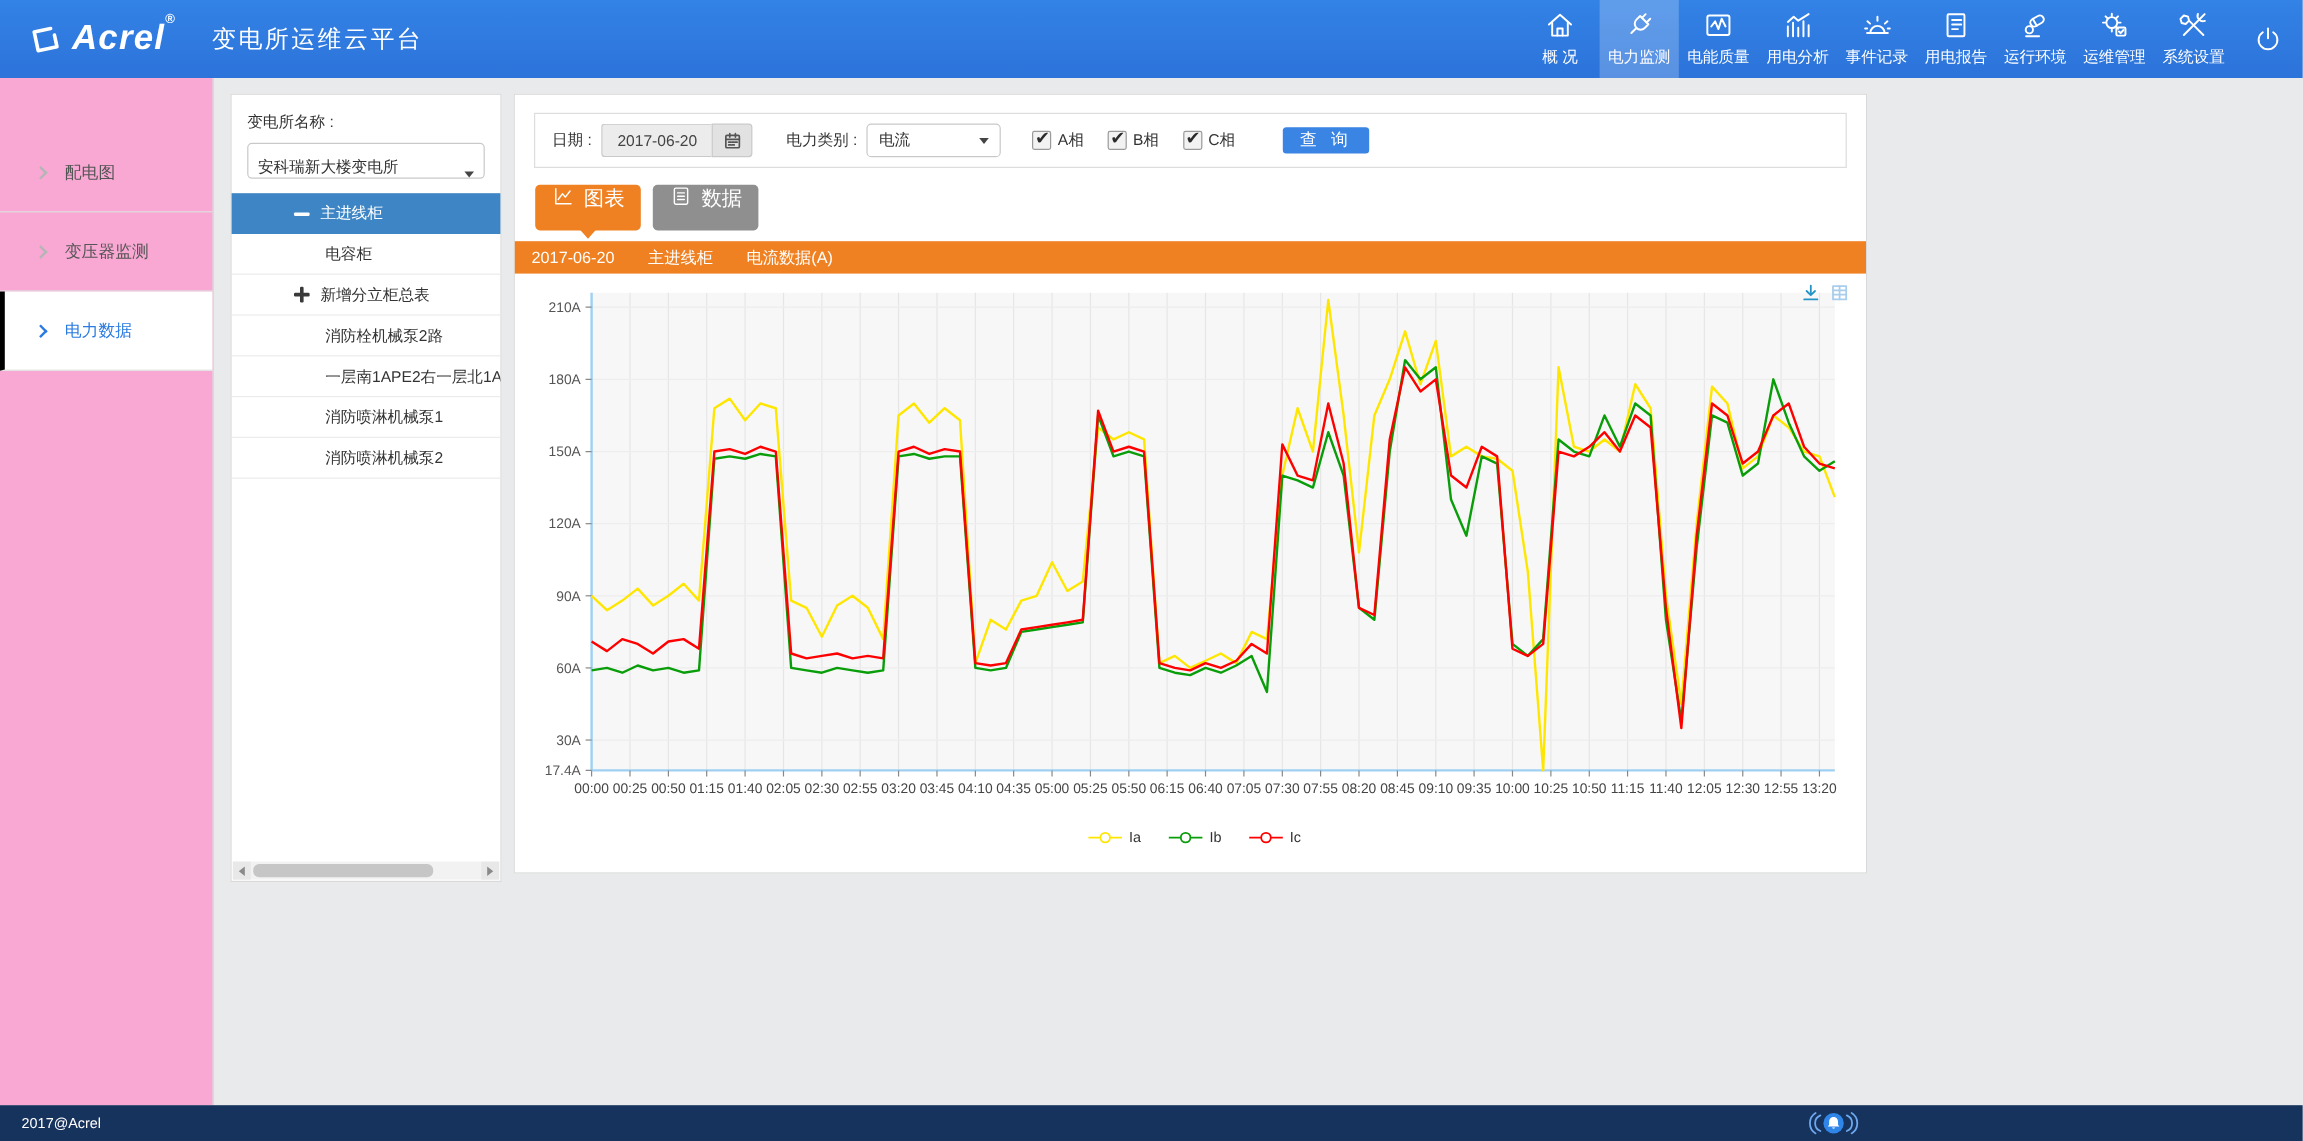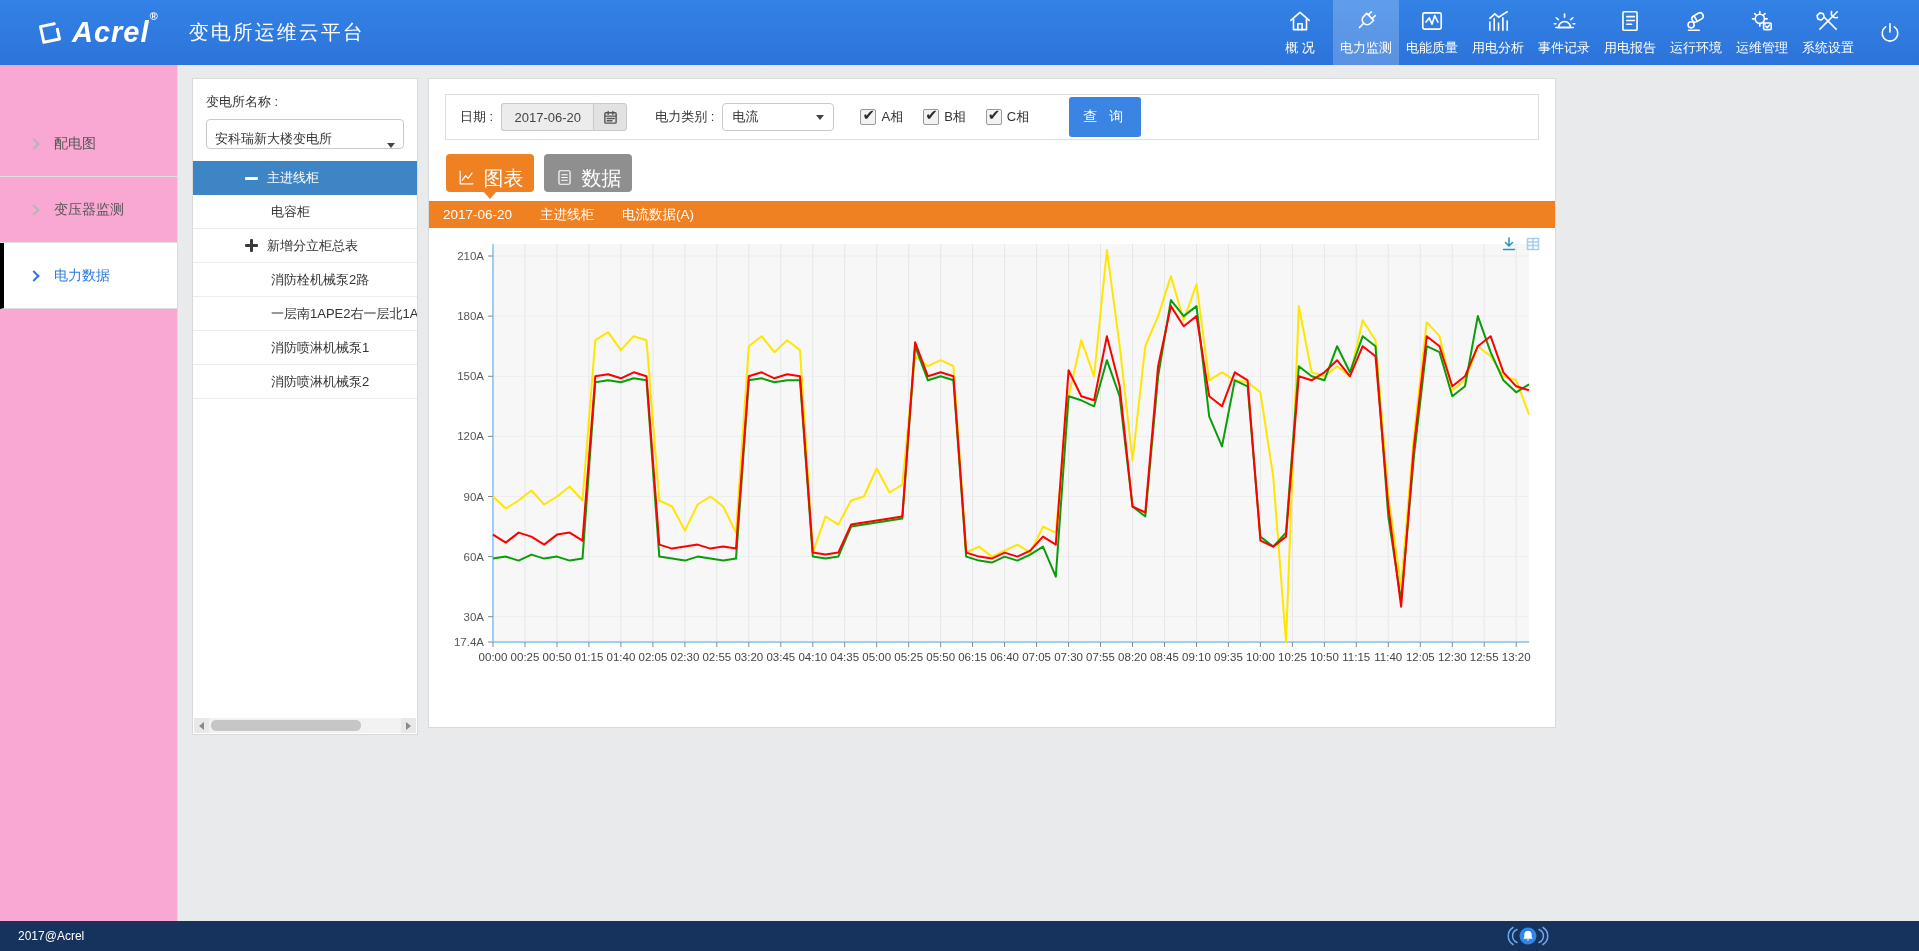--- a/index.html
+++ b/index.html
@@ -2,21 +2,21 @@
 <html><head>
 <meta charset="utf-8">
 <style>
   * { margin:0; padding:0; box-sizing:border-box; }
   html,body { width:1919px; height:951px; overflow:hidden;
     font-family:"Liberation Sans","DejaVu Sans",sans-serif; background:#e9eaec; }
 
   
   .header { height:65px; background:linear-gradient(180deg,#3382e6,#2c73da);
     display:flex; align-items:stretch; color:#fff; }
-  .brand { display:flex; align-items:center; padding-left:34px; gap:8px; }
+  .brand { display:flex; align-items:center; padding-left:22px; gap:8px; }
   .logo-glyph svg { width:30px; height:30px; display:block; }
   .logo-text { font-size:29px; font-weight:bold; font-style:italic; letter-spacing:1px; }
   .logo-reg { font-size:11px; vertical-align:top; position:relative; top:-6px; }
   .app-title { font-size:20px; margin-left:22px; letter-spacing:2px; }
   .top-nav { margin-left:auto; display:flex; align-items:stretch; }
   .nav-item { width:66px; display:flex; flex-direction:column; align-items:center;
     justify-content:center; gap:5px; cursor:pointer; }
   .nav-item.active { background:rgba(255,255,255,.22); }
   .nav-item .nav-icon svg { width:26px; height:26px; display:block; }
   .nav-item .nav-label { font-size:13px; white-space:nowrap; }
@@ -83,27 +83,27 @@
   .cat-select { width:112px; height:28px; border:1px solid #c9c9c9; border-radius:4px; background:#fff;
     display:flex; align-items:center; padding:0 9px; cursor:pointer;text-align:center; }
   .cat-select .caret { margin-left:auto; width:0; height:0; border-left:4px solid transparent;
     border-right:4px solid transparent; border-top:5px solid #444; }
   .phase-group { display:flex; align-items:center; margin-left:26px; gap:20px; }
   .phase { display:flex; align-items:center; gap:5px; cursor:pointer; }
   .checkbox { width:16px; height:16px; border:1px solid #9a9a9a; border-radius:2px; background:#f2f2f2;
     position:relative; }
   .checkbox.checked::after { content:"\2714"; position:absolute; left:1px; top:-4px; font-size:15px;
     font-weight:bold; color:#2b2b2b; }
-  .query-btn { margin-left:40px; width:72px; height:40px; background:#3a84e4; color:#fff;
+  .query-btn { margin-left:40px; width:72px; height:22px; background:#3a84e4; color:#fff;
     border:none; border-radius:3px; font-size:14px; letter-spacing:4px; cursor:pointer;
     font-family:inherit; }
 
   .tabs-row { margin:14px 0 0 17px; display:flex; gap:10px; }
-  .tab { height:38px; width:88px; border-radius:4px; display:flex; align-items:flex-end; justify-content:center;
-    gap:8px; color:#fff; font-size:20px; cursor:pointer; position:relative; }
+  .tab { height:38px; width:88px; border-radius:4px; display:flex; align-items:flex-start; justify-content:center;
+    gap:8px; color:#fff; font-size:17px; cursor:pointer; position:relative; }
   .tab svg { width:19px; height:19px; }
   .tab.chart-tab { background:#ef8122; }
   .tab.data-tab { background:#8f8f8f; }
   .tab.active::after { content:""; position:absolute; bottom:-7px; left:50%; margin-left:-7px;
     border-left:7px solid transparent; border-right:7px solid transparent; border-top:8px solid #ef8122; }
 
   .chart-title-bar { margin-top:9px; height:27px; background:#ef8122; color:#fff; font-size:13.5px;
     display:flex; align-items:center; padding-left:14px; }
   .chart-title-bar span { margin-right:28px; }
 
@@ -491,20 +491,43 @@
               <line x1="1017.3" y1="410" x2="1017.3" y2="415" stroke="#888" stroke-width="1"></line>
               <text x="1017.3" y="429" text-anchor="middle" font-size="11.5" fill="#444">12:30</text>
               <line x1="1049.2" y1="410" x2="1049.2" y2="415" stroke="#888" stroke-width="1"></line>
               <text x="1049.2" y="429" text-anchor="middle" font-size="11.5" fill="#444">12:55</text>
               <line x1="1081.2" y1="410" x2="1081.2" y2="415" stroke="#888" stroke-width="1"></line>
               <text x="1081.2" y="429" text-anchor="middle" font-size="11.5" fill="#444">13:20</text>
               <polyline points="58.0,264.5 70.8,276.5 83.6,268.5 96.4,258.5 109.2,272.5 122.0,264.5 134.7,254.5 147.5,268.5 160.3,108.2 173.1,100.2 185.9,118.2 198.7,104.2 211.5,108.2 224.3,268.5 237.1,274.5 249.9,298.6 262.6,272.5 275.4,264.5 288.2,274.5 301.0,300.6 313.8,114.2 326.6,104.2 339.4,120.2 352.2,108.2 365.0,118.2 377.8,320.6 390.5,284.5 403.3,292.6 416.1,268.5 428.9,264.5 441.7,236.5 454.5,260.5 467.3,252.5 480.1,124.2 492.9,134.2 505.7,128.2 518.4,134.2 531.2,320.6 544.0,314.6 556.8,324.6 569.6,318.6 582.4,312.6 595.2,320.6 608.0,294.6 620.8,300.6 633.6,164.3 646.3,108.2 659.1,144.3 671.9,18.0 684.7,114.2 697.5,228.4 710.3,114.2 723.1,84.1 735.9,44.1 748.7,88.2 761.5,52.1 774.2,148.3 787.0,140.3 799.8,148.3 812.6,150.3 825.4,160.3 838.2,244.5 851.0,410.0 863.8,74.1 876.6,140.3 889.4,144.3 902.1,134.2 914.9,144.3 927.7,88.2 940.5,108.2 953.3,264.5 966.1,354.7 978.9,204.4 991.7,90.2 1004.5,104.2 1017.3,158.3 1030.0,148.3 1042.8,114.2 1055.6,124.2 1068.4,144.3 1081.2,148.3 1094.0,182.3" fill="none" stroke="#ffe600" stroke-width="2" stroke-linejoin="round"></polyline>
               <polyline points="58.0,326.6 70.8,324.6 83.6,328.6 96.4,322.6 109.2,326.6 122.0,324.6 134.7,328.6 147.5,326.6 160.3,150.3 173.1,148.3 185.9,150.3 198.7,146.3 211.5,148.3 224.3,324.6 237.1,326.6 249.9,328.6 262.6,324.6 275.4,326.6 288.2,328.6 301.0,326.6 313.8,148.3 326.6,146.3 339.4,150.3 352.2,148.3 365.0,148.3 377.8,324.6 390.5,326.6 403.3,324.6 416.1,294.6 428.9,292.6 441.7,290.6 454.5,288.6 467.3,286.6 480.1,114.2 492.9,148.3 505.7,144.3 518.4,148.3 531.2,324.6 544.0,328.6 556.8,330.6 569.6,324.6 582.4,328.6 595.2,322.6 608.0,314.6 620.8,344.7 633.6,164.3 646.3,168.3 659.1,174.3 671.9,128.2 684.7,164.3 697.5,274.5 710.3,284.5 723.1,144.3 735.9,68.1 748.7,84.1 761.5,74.1 774.2,184.3 787.0,214.4 799.8,148.3 812.6,154.3 825.4,304.6 838.2,314.6 851.0,300.6 863.8,134.2 876.6,144.3 889.4,148.3 902.1,114.2 914.9,140.3 927.7,104.2 940.5,114.2 953.3,284.5 966.1,368.7 978.9,224.4 991.7,114.2 1004.5,120.2 1017.3,164.3 1030.0,154.3 1042.8,84.1 1055.6,120.2 1068.4,148.3 1081.2,160.3 1094.0,152.3" fill="none" stroke="#0a9d0a" stroke-width="2" stroke-linejoin="round"></polyline>
               <polyline points="58.0,302.6 70.8,310.6 83.6,300.6 96.4,304.6 109.2,312.6 122.0,302.6 134.7,300.6 147.5,308.6 160.3,144.3 173.1,142.3 185.9,146.3 198.7,140.3 211.5,144.3 224.3,312.6 237.1,316.6 249.9,314.6 262.6,312.6 275.4,316.6 288.2,314.6 301.0,316.6 313.8,144.3 326.6,140.3 339.4,146.3 352.2,142.3 365.0,144.3 377.8,320.6 390.5,322.6 403.3,320.6 416.1,292.6 428.9,290.6 441.7,288.6 454.5,286.6 467.3,284.5 480.1,110.2 492.9,144.3 505.7,140.3 518.4,144.3 531.2,320.6 544.0,324.6 556.8,326.6 569.6,320.6 582.4,324.6 595.2,318.6 608.0,304.6 620.8,312.6 633.6,138.3 646.3,164.3 659.1,168.3 671.9,104.2 684.7,154.3 697.5,274.5 710.3,280.5 723.1,134.2 735.9,74.1 748.7,94.2 761.5,84.1 774.2,164.3 787.0,174.3 799.8,140.3 812.6,148.3 825.4,308.6 838.2,314.6 851.0,304.6 863.8,144.3 876.6,148.3 889.4,140.3 902.1,128.2 914.9,144.3 927.7,114.2 940.5,124.2 953.3,274.5 966.1,374.7 978.9,214.4 991.7,104.2 1004.5,114.2 1017.3,154.3 1030.0,144.3 1042.8,114.2 1055.6,104.2 1068.4,140.3 1081.2,154.3 1094.0,158.3" fill="none" stroke="#ff0000" stroke-width="2" stroke-linejoin="round"></polyline>
             </svg></div>
+        <div class="legend-row">
+            <span class="legend-item">
+              <svg width="30" height="12">
+                <line x1="1" y1="6" x2="29" y2="6" stroke="#ffe600" stroke-width="1.5"></line>
+                <circle cx="15" cy="6" r="4" fill="#fff" stroke="#ffe600" stroke-width="1.5"></circle>
+              </svg>
+              <span>Ia</span>
+            </span>
+            <span class="legend-item">
+              <svg width="30" height="12">
+                <line x1="1" y1="6" x2="29" y2="6" stroke="#0a9d0a" stroke-width="1.5"></line>
+                <circle cx="15" cy="6" r="4" fill="#fff" stroke="#0a9d0a" stroke-width="1.5"></circle>
+              </svg>
+              <span>Ib</span>
+            </span>
+            <span class="legend-item">
+              <svg width="30" height="12">
+                <line x1="1" y1="6" x2="29" y2="6" stroke="#ff0000" stroke-width="1.5"></line>
+                <circle cx="15" cy="6" r="4" fill="#fff" stroke="#ff0000" stroke-width="1.5"></circle>
+              </svg>
+              <span>Ic</span>
+            </span>
+          </div>
       </div>
     </div>
   </div>
 </div>
 
 <div class="footer">
   <span>2017@Acrel</span>
   <span class="footer-bell">
     <svg viewBox="0 0 44 24">
       <path class="ln" style="stroke:#6ea8ee" d="M7 3.5 a10 10 0 0 0 0 17"></path>

